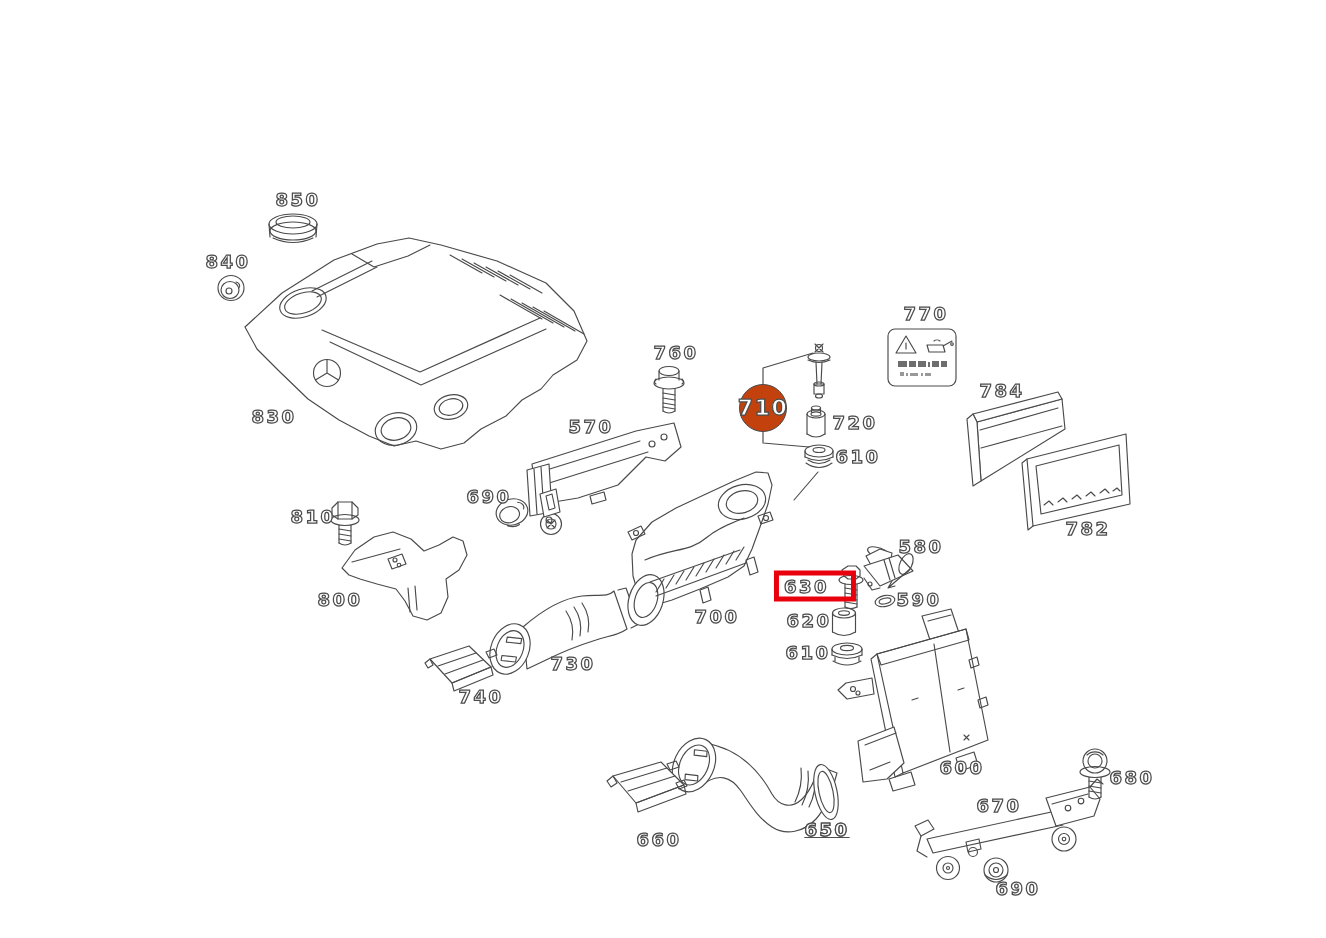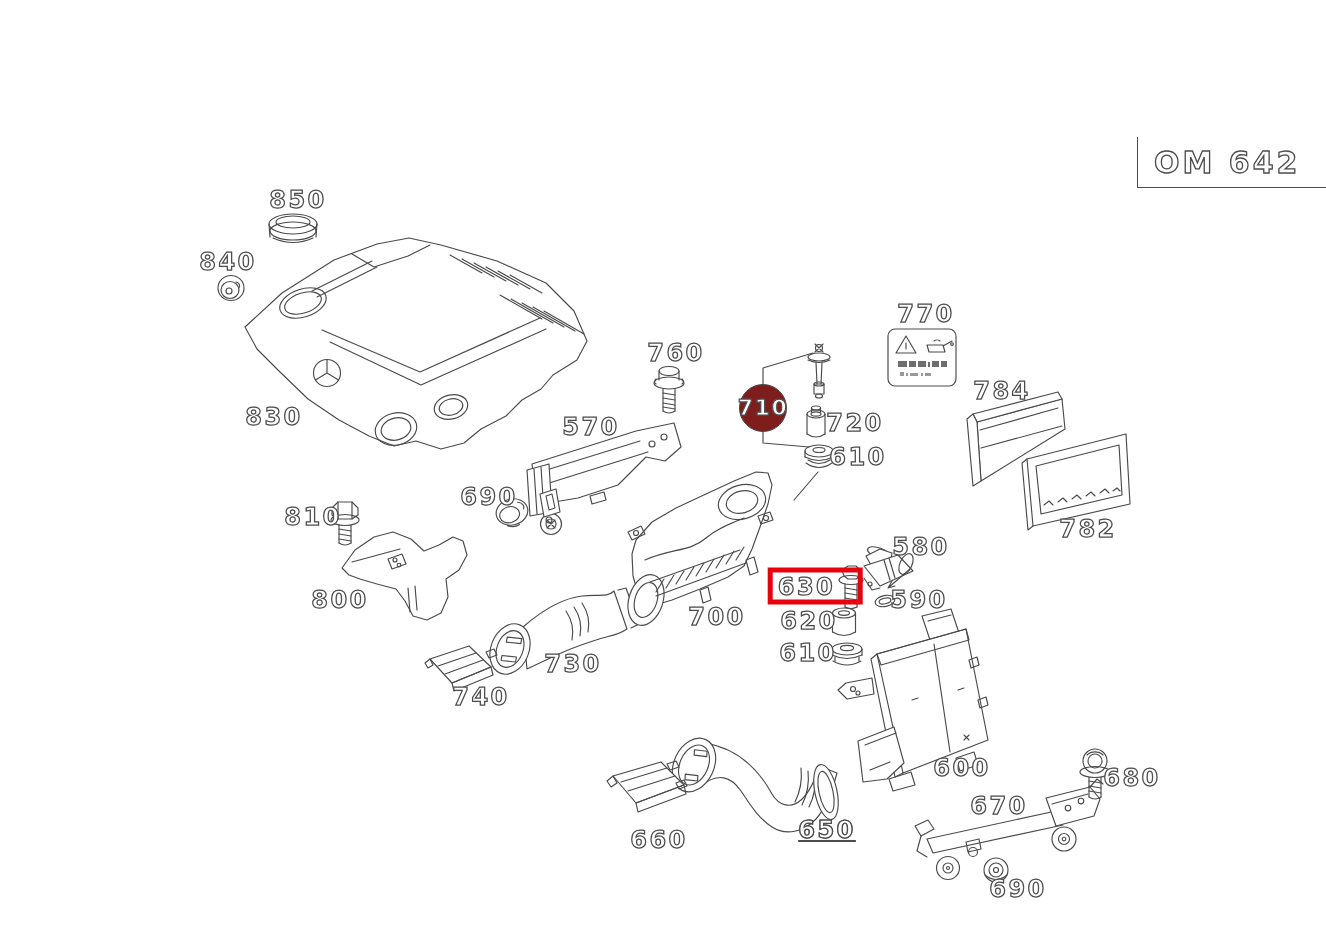--- a/index.html
+++ b/index.html
@@ -16,29 +16,29 @@
   svg.art path,svg.art ellipse,svg.art circle,svg.art line,svg.art polyline,svg.art rect{
     fill:none;stroke:var(--line);stroke-width:1.15;stroke-linecap:round;stroke-linejoin:round;
   }
   svg.art .solid{fill:#ffffff;}
   svg.art .txtblk{fill:#6e6e6e;stroke:none;}
   svg.art .txtblk2{fill:#999;stroke:none;}
   #labels{position:absolute;left:0;top:0;width:100%;height:100%;}
   .part-label{
     position:absolute;transform:translate(-50%,-50%);
     font-family:"DejaVu Sans",sans-serif;font-weight:700;
-    font-size:24px;letter-spacing:2.5px;line-height:1;white-space:nowrap;
+    font-size:18px;letter-spacing:2.5px;line-height:1;white-space:nowrap;
     color:#ffffff;-webkit-text-stroke:1.25px #4d4d4d;
     text-shadow:0 0 1px #8a8a8a;
     cursor:pointer;
   }
   .part-label.circled{
     width:46px;height:46px;border:1.4px solid var(--line);border-radius:50%;
     display:flex;align-items:center;justify-content:center;
-    font-size:22px;letter-spacing:1.5px;background:#7f1d1d;
+    font-size:22px;letter-spacing:1.5px;background:#c2410c;
   }
   .part-label.highlighted{
     border:5px solid var(--hl);
     padding:2px 22px 1px 5px;
   }
   .engine-code-box{
     position:absolute;left:1137px;top:137px;width:189px;height:50px;
     border-left:1.5px solid var(--line);border-bottom:1.5px solid var(--line);
     display:flex;align-items:center;
   }
@@ -388,17 +388,14 @@
       <div class="part-label" style="left: 573px; top: 664px;">730</div>
       <div class="part-label" style="left: 481px; top: 697px;">740</div>
       <div class="part-label" style="left: 659px; top: 840px;">660</div>
       <div class="part-label" style="left: 827px; top: 830px; text-decoration: underline;">650</div>
       <div class="part-label" style="left: 962px; top: 768px; text-align: right;">600</div>
       <div class="part-label" style="left: 999px; top: 806px;">670</div>
       <div class="part-label" style="left: 1132px; top: 778px;">680</div>
       <div class="part-label" style="left: 1018px; top: 889px;">690</div>
     </div>
 
-<div class="engine-code-box">
-  <span>OM 642</span>
+
 </div>
 
-</div>
-
 </body></html>

